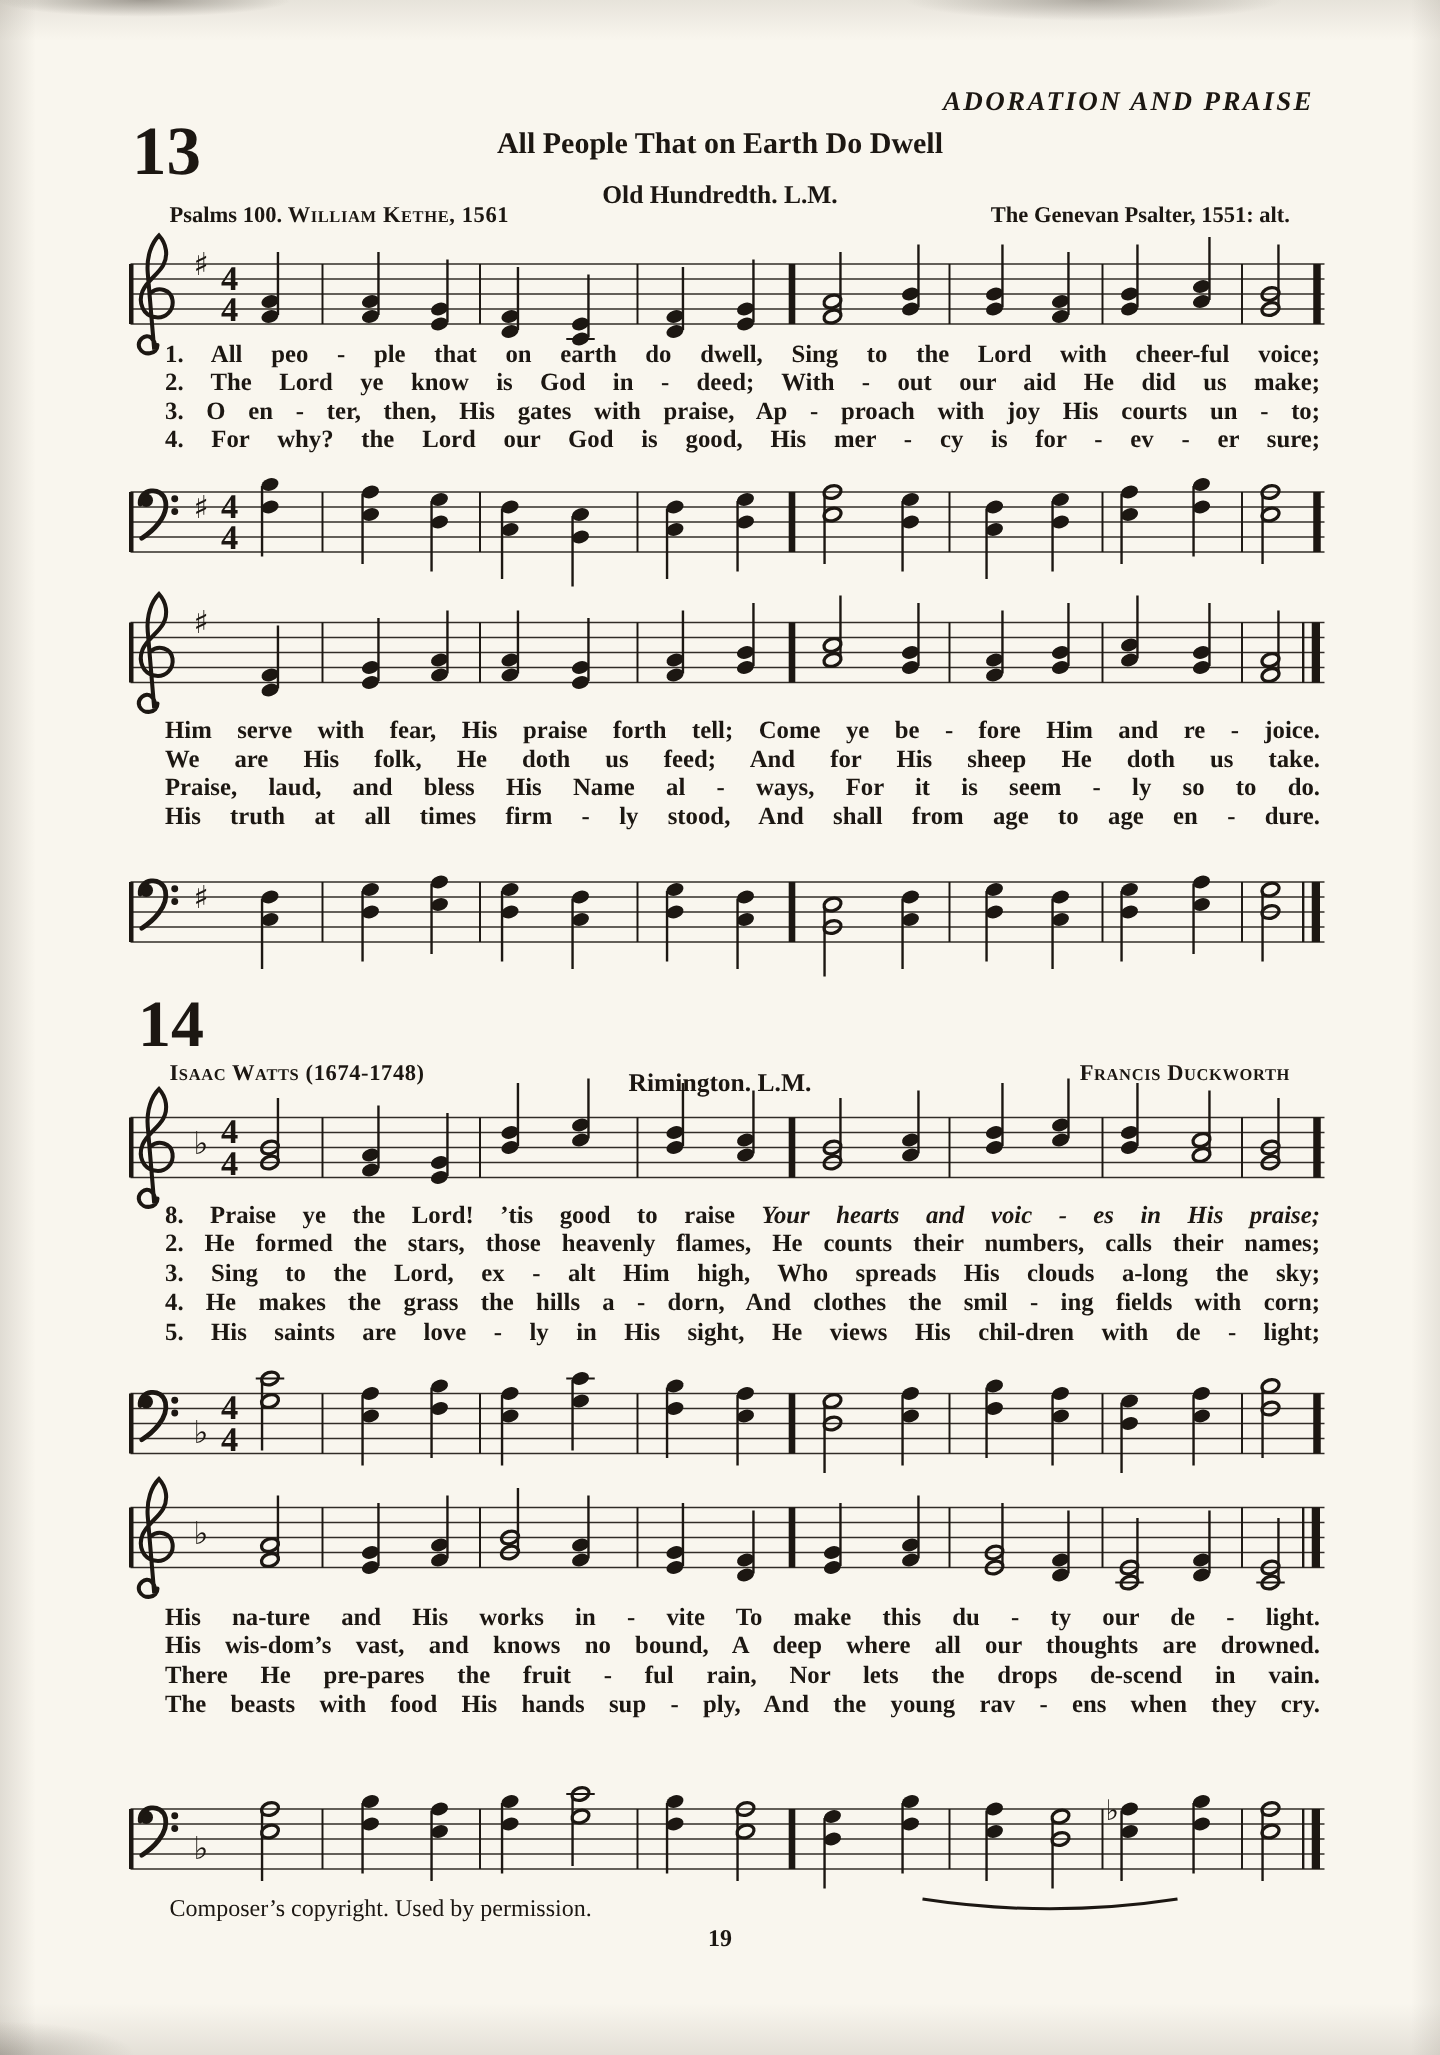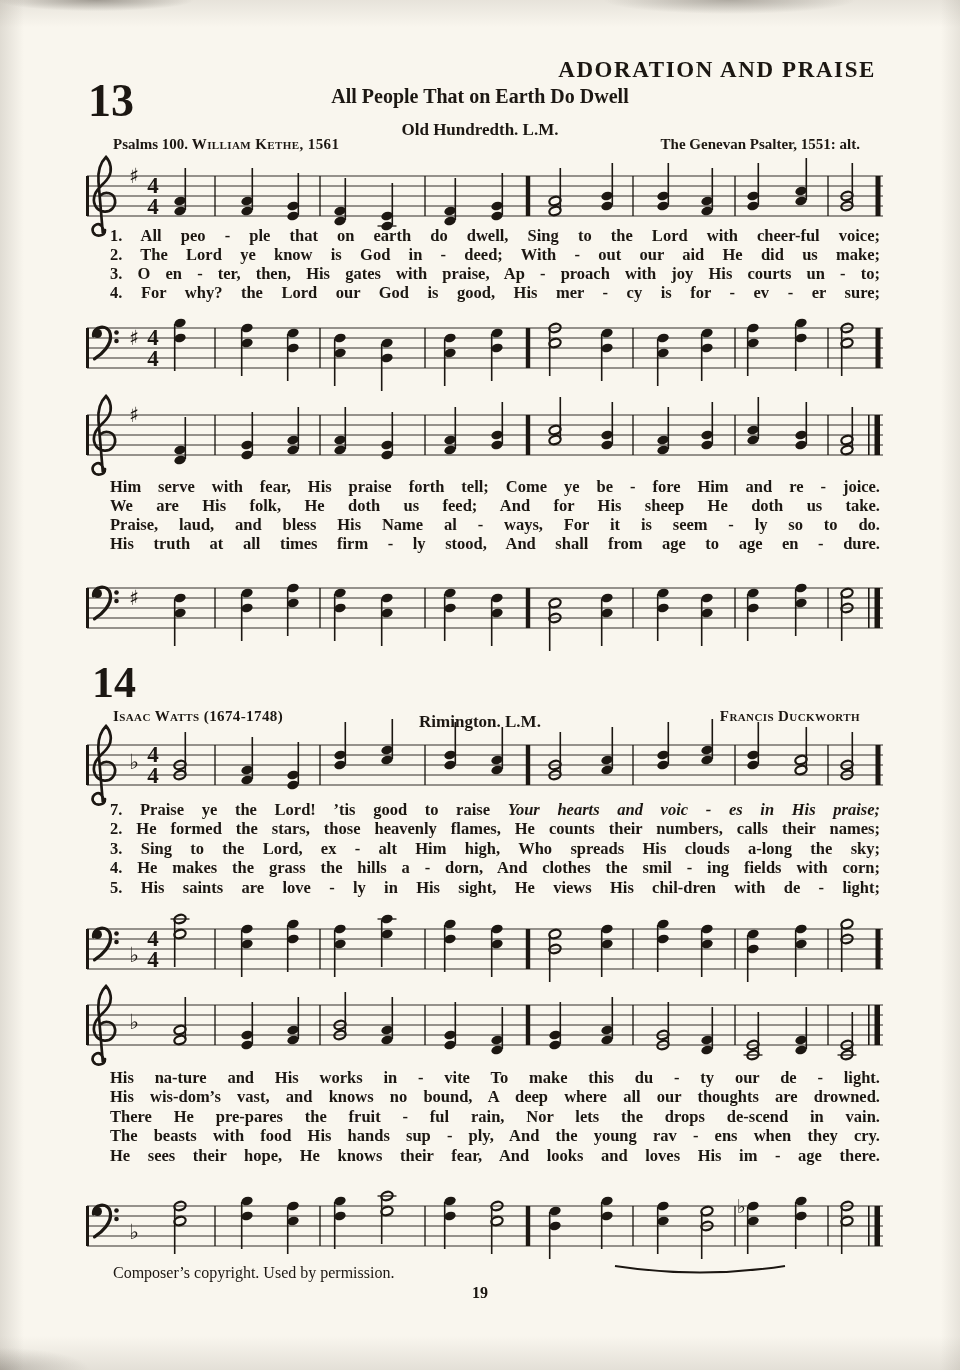--- a/index.html
+++ b/index.html
@@ -12,22 +12,22 @@
     content:"";position:absolute;inset:0;pointer-events:none;
     background:
       radial-gradient(140px 16px at 10% 0%, rgba(45,38,30,.38), transparent 70%),
       radial-gradient(180px 20px at 76% 0%, rgba(45,38,30,.30), transparent 70%),
       radial-gradient(120px 30px at 0% 100%, rgba(45,38,30,.22), transparent 75%),
       linear-gradient(to right, rgba(70,60,48,.14), transparent 2.5%),
       linear-gradient(to left, rgba(70,60,48,.10), transparent 2%),
       linear-gradient(to top, rgba(70,60,48,.12), transparent 2.5%),
       linear-gradient(to bottom, rgba(70,60,48,.10), transparent 2%);
   }
-  .category{position:absolute;top:57px;right:84px;font-weight:bold;
-    font-size:23px;letter-spacing:1.6px;}
+  .category{position:absolute;top:57px;right:84px;font-style:italic;font-weight:bold;
+    font-size:18px;letter-spacing:1.6px;}
   .hnum{position:absolute;font-weight:bold;line-height:1;}
   .hnum.n13{left:88px;top:78px;font-size:46px;}
   .hnum.n14{left:92px;top:661px;font-size:44px;}
   .htitle{position:absolute;left:0;right:0;text-align:center;font-weight:bold;line-height:1;}
   .htitle.t13{top:86px;font-size:20px;}
   .htitle.t14{top:656px;font-size:28px;}
   .tune{position:absolute;left:0;right:0;text-align:center;font-weight:bold;font-size:17px;line-height:1;}
   .tune.t13{top:121px;}
   .tune.t14{top:713px;}
   .attr{position:absolute;left:113px;right:100px;display:flex;justify-content:space-between;
@@ -400,21 +400,21 @@
         <rect x="129.35" y="26" width="1.3" height="40" fill="#1c1712"></rect>
         <rect x="234.35" y="26" width="1.3" height="40" fill="#1c1712"></rect>
         <rect x="339.35" y="26" width="1.3" height="40" fill="#1c1712"></rect>
         <rect x="440.8" y="26" width="4.4" height="40" fill="#1c1712"></rect>
         <rect x="547.35" y="26" width="1.3" height="40" fill="#1c1712"></rect>
         <rect x="649.35" y="26" width="1.3" height="40" fill="#1c1712"></rect>
         <rect x="742.35" y="26" width="1.3" height="40" fill="#1c1712"></rect>
         <rect x="790.5" y="26" width="5" height="40" fill="#1c1712"></rect>
       </svg></div>
   <div class="verses v14" style="top:800px">
-      <div class="vline"><span>7. Praise ye the Lord! ’tis good to raise </span><span class="it">Your hearts and voic - es in His praise;</span></div>
+      <div class="vline"><span>8. Praise ye the Lord! ’tis good to raise </span><span class="it">Your hearts and voic - es in His praise;</span></div>
       <div class="vline">2. He formed the stars, those heavenly flames, He counts their numbers, calls their names;</div>
       <div class="vline">3. Sing to the Lord, ex - alt Him high, Who spreads His clouds a-long the sky;</div>
       <div class="vline">4. He makes the grass the hills a - dorn, And clothes the smil - ing fields with corn;</div>
       <div class="vline">5. His saints are love - ly in His sight, He views His chil-dren with de - light;</div>
     </div>
   <div class="staff" style="top:903px"><svg width="800" height="96" viewBox="0 0 800 96">
         <line x1="2" y1="26" x2="798" y2="26" stroke="#1c1712" stroke-width="1.15" opacity="0.9"></line>
         <line x1="2" y1="36" x2="798" y2="36" stroke="#1c1712" stroke-width="1.15" opacity="0.9"></line>
         <line x1="2" y1="46" x2="798" y2="46" stroke="#1c1712" stroke-width="1.15" opacity="0.9"></line>
         <line x1="2" y1="56" x2="798" y2="56" stroke="#1c1712" stroke-width="1.15" opacity="0.9"></line>
@@ -546,21 +546,20 @@
         <rect x="649.35" y="26" width="1.3" height="40" fill="#1c1712"></rect>
         <rect x="742.35" y="26" width="1.3" height="40" fill="#1c1712"></rect>
         <rect x="783" y="26" width="1.6" height="40" fill="#1c1712"></rect>
         <rect x="789.5" y="26" width="5.5" height="40" fill="#1c1712"></rect>
       </svg></div>
   <div class="verses v14" style="top:1068px">
       <div class="vline">His na-ture and His works in - vite To make this du - ty our de - light.</div>
       <div class="vline">His wis-dom’s vast, and knows no bound, A deep where all our thoughts are drowned.</div>
       <div class="vline">There He pre-pares the fruit - ful rain, Nor lets the drops de-scend in vain.</div>
       <div class="vline">The beasts with food His hands sup - ply, And the young rav - ens when they cry.</div>
-      <div class="vline">He sees their hope, He knows their fear, And looks and loves His im - age there.</div>
     </div>
   <div class="staff" style="top:1180px"><svg width="800" height="96" viewBox="0 0 800 96">
         <line x1="2" y1="26" x2="798" y2="26" stroke="#1c1712" stroke-width="1.15" opacity="0.9"></line>
         <line x1="2" y1="36" x2="798" y2="36" stroke="#1c1712" stroke-width="1.15" opacity="0.9"></line>
         <line x1="2" y1="46" x2="798" y2="46" stroke="#1c1712" stroke-width="1.15" opacity="0.9"></line>
         <line x1="2" y1="56" x2="798" y2="56" stroke="#1c1712" stroke-width="1.15" opacity="0.9"></line>
         <line x1="2" y1="66" x2="798" y2="66" stroke="#1c1712" stroke-width="1.15" opacity="0.9"></line>
         <rect x="1" y="26" width="3" height="40" fill="#1c1712"></rect>
         <g>
           <circle cx="12.5" cy="31.5" r="4.5" fill="#1c1712"></circle>

